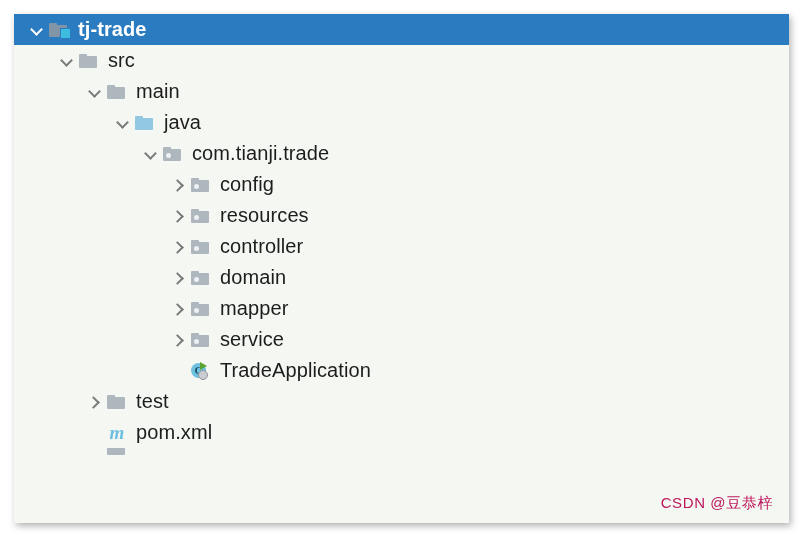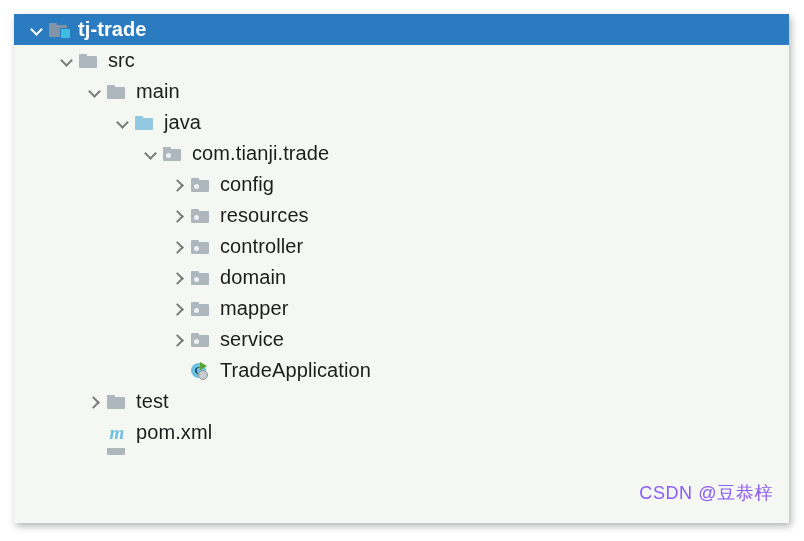--- a/index.html
+++ b/index.html
@@ -232,23 +232,23 @@
   .label.bold { font-weight: bold; }
 
   
   .row-partial { height: 10px; overflow: hidden; }
   .row-partial .icon { margin-top: -10px; }
 
   
   .watermark {
     position: absolute;
     right: 16px;
-    bottom: 18px;
-    font-size: 18px;
-    color: #8b5cf6;
+    bottom: 10px;
+    font-size: 15px;
+    color: #be185d;
     letter-spacing: 0.6px;
     user-select: none;
   }
 </style>
 </head>
 <body>
 
 <div id="app">
 
   <div class="panel">

